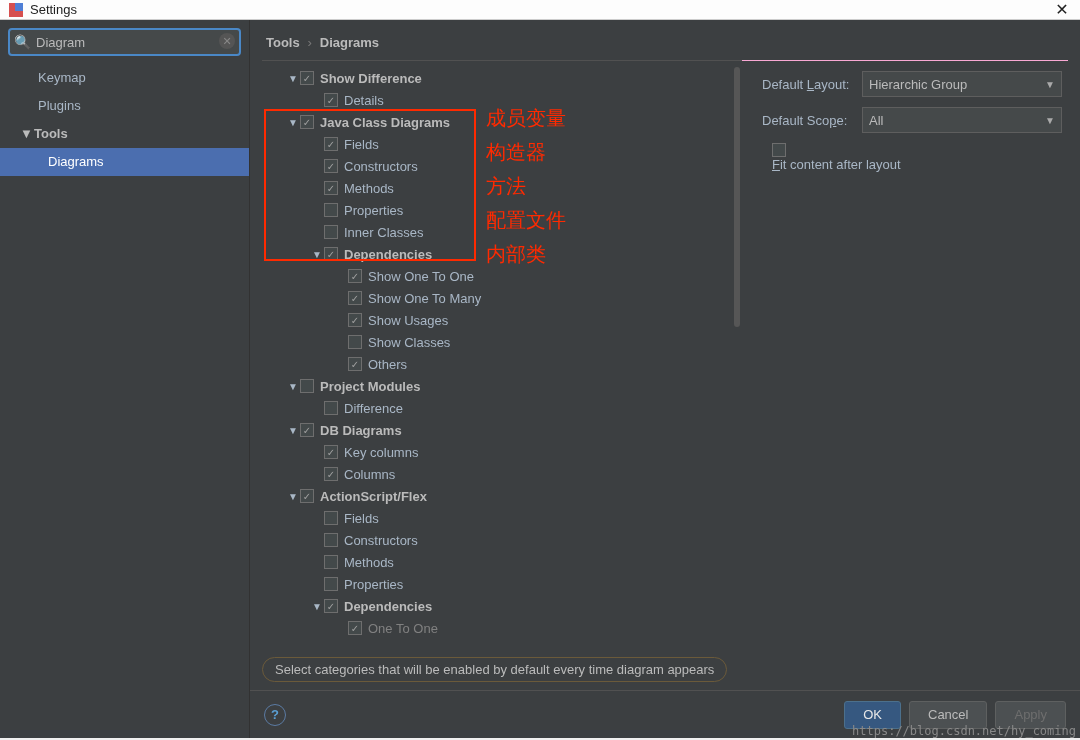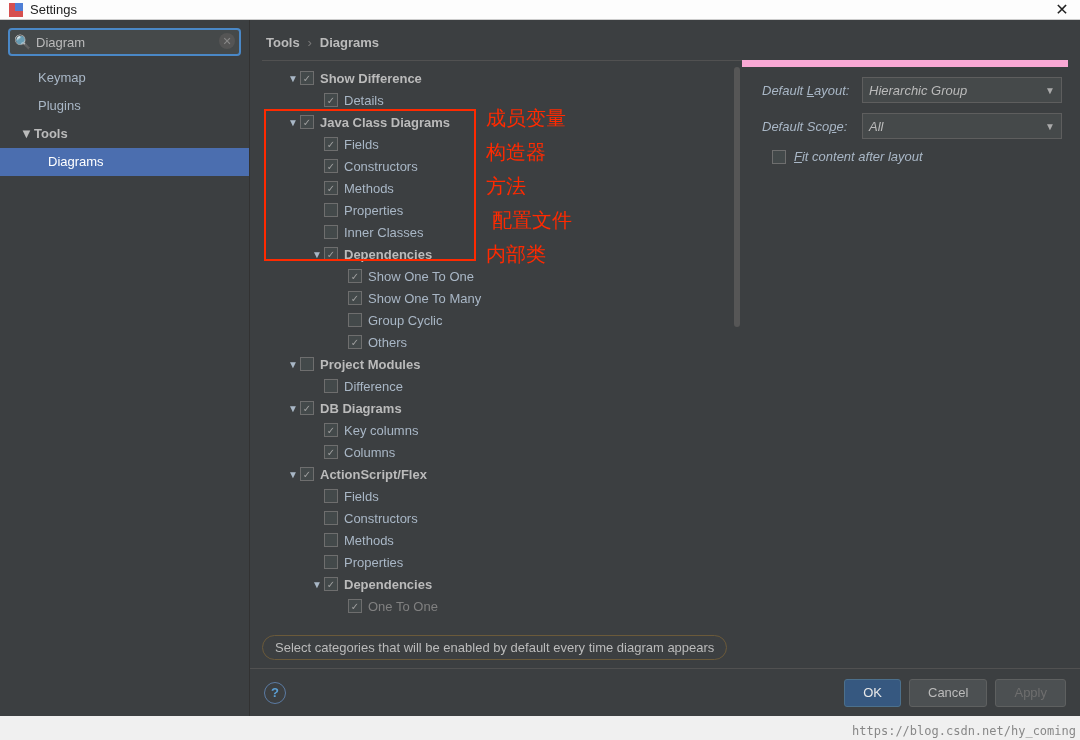--- a/index.html
+++ b/index.html
@@ -38,26 +38,26 @@
 .tree-arrow { width:14px; color:#a9b7c6; font-size:10px; text-align:center; cursor:pointer;}
 .tree-check { width:14px; height:14px; border:1px solid #6e6e6e; margin-right:6px; display:inline-flex; align-items:center; justify-content:center; background:#43494a; font-size:10px; color:#a0a0a0; cursor:pointer;}
 .tree-check.checked::after { content:"✓"; }
 .tree-label { color:#a9b7c6; }
 .tree-label.bold { font-weight:bold; color:#bbbbbb;}
 .tree-label.dim { color:#808080; }
 .indent1 { padding-left:20px; }
 .indent2 { padding-left:44px; }
 .indent3 { padding-left:68px; }
 
-.right-pane { flex:1; padding:10px 0 0 20px; border-top:7px solid #f9a8d4; color:#a9b7c6;font-style:italic; }
+.right-pane { flex:1; padding:10px 0 0 20px; border-top:1px solid #f9a8d4; color:#a9b7c6; }
 .form-row { display:flex; align-items:center; margin-bottom:10px; }
 .form-row label { width:100px; color:#a9b7c6;}
 .select { flex:1; height:26px; background:#45494a; border:1px solid #5e5e5e; color:#bbb; padding:0 6px; display:flex; align-items:center; justify-content:space-between; cursor:pointer; max-width:200px;}
 .select .caret { font-size:10px; color:#aaa;}
-.check-row { display:flex; align-items:center; margin:6px 0 6px 10px; }
+.check-row { display:flex; align-items:flex-start; margin:6px 0 6px 10px;flex-direction:column; }
 .check-row .cb { width:14px; height:14px; border:1px solid #6e6e6e; margin-right:8px; display:inline-flex; align-items:center; justify-content:center; background:#43494a; font-size:10px; color:#a0a0a0;}
 .check-row .cb.checked::after{content:"✓";}
 .check-row span u{text-decoration:underline;}
 
 .hint-bar { margin:0 12px 8px 12px; border:1px solid #6b5a3a; border-radius:14px; padding:4px 12px; color:#bbbbbb; font-size:13px; width:fit-content;}
 
 .footer { height:48px; border-top:1px solid #515151; display:flex; align-items:center; padding:0 14px; background:#3c3f41;}
 .help-icon { width:22px; height:22px; border:1px solid #5b7ba3; border-radius:50%; color:#5b9fd4; display:flex; align-items:center; justify-content:center; font-weight:bold; cursor:pointer;}
 .footer-spacer{flex:1;}
 .btn { height:28px; padding:0 18px; margin-left:8px; background:#4c5052; border:1px solid #5e6060; color:#bbbbbb; cursor:pointer; border-radius:3px;}
@@ -163,22 +163,27 @@
                 <span class="tree-check checked"></span>
                 <span class="tree-label">Show One To One</span>
               </div>
             <div class="tree-row indent3">
                 <span class="tree-arrow"></span>
                 <span class="tree-check checked"></span>
                 <span class="tree-label">Show One To Many</span>
               </div>
             <div class="tree-row indent3">
                 <span class="tree-arrow"></span>
-                <span class="tree-check"></span>
-                <span class="tree-label">Group Cyclic</span>
+                <span class="tree-check checked"></span>
+                <span class="tree-label">Show Usages</span>
+              </div>
+            <div class="tree-row indent3">
+                <span class="tree-arrow"></span>
+                <span class="tree-check"></span>
+                <span class="tree-label">Show Classes</span>
               </div>
             <div class="tree-row indent3">
                 <span class="tree-arrow"></span>
                 <span class="tree-check checked"></span>
                 <span class="tree-label">Others</span>
               </div>
 
             <div class="tree-row indent1">
                 <span class="tree-arrow">▼</span>
                 <span class="tree-check"></span>
@@ -240,21 +245,21 @@
                 <span class="tree-arrow"></span>
                 <span class="tree-check checked"></span>
                 <span class="tree-label dim">One To One</span>
               </div>
           </div>
 
           <div class="red-box" style="left:2px; top:48px; width:212px; height:152px;"></div>
           <div class="anno" style="left:224px; top:44px;">成员变量</div>
           <div class="anno" style="left:224px; top:78px;">构造器</div>
           <div class="anno" style="left:224px; top:112px;">方法</div>
-          <div class="anno" style="left:230px; top:146px;">配置文件</div>
+          <div class="anno" style="left:224px; top:146px;">配置文件</div>
           <div class="anno" style="left:224px; top:180px;">内部类</div>
         </div>
 
         <div class="right-pane">
           <div class="form-row">
             <label>Default <u>L</u>ayout:</label>
             <div class="select">
               <span>Hierarchic Group</span>
               <span class="caret">▼</span>
             </div>

